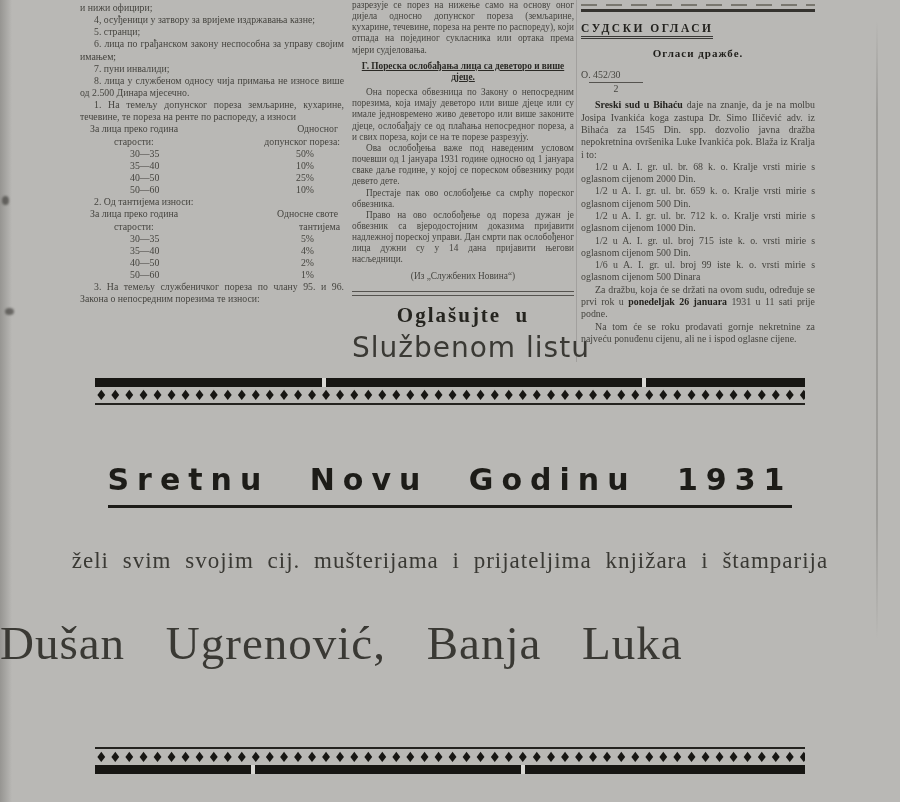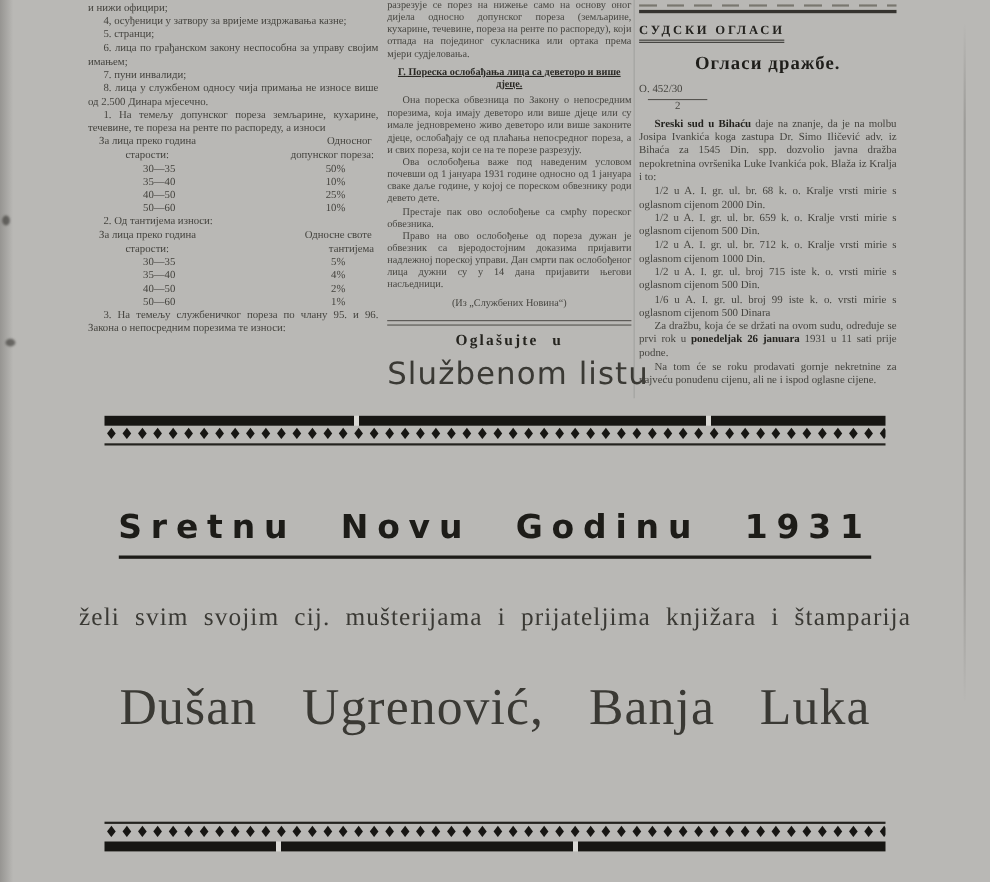--- a/index.html
+++ b/index.html
@@ -35,31 +35,31 @@
   .tax-hdr{display:flex;justify-content:space-between;padding-left:10px;padding-right:6px;}
   .tax-sub{display:flex;justify-content:space-between;padding-left:34px;padding-right:4px;}
   .tax-row{display:flex;}
   .tax-range{margin-left:50px;}
   .tax-val{margin-left:auto;margin-right:30px;}
 
   
   .mid-heading{font-weight:bold;text-align:center;color:#2a2925;margin:5px 6px 4px 6px !important;text-indent:0;text-decoration:underline;}
   .mid-source{text-align:center;margin-top:5px !important;text-indent:0;}
   .rule-double{border-top:1px solid #55534f;border-bottom:1px solid #55534f;height:3px;margin:9px 0 7px;}
-  .ad-line1{text-align:center;font-weight:bold;font-size:14px;letter-spacing:2px;word-spacing:7px;color:#25241f;text-indent:0 !important;}
+  .ad-line1{text-align:center;font-weight:bold;font-size:21px;letter-spacing:2px;word-spacing:7px;color:#25241f;text-indent:0 !important;}
   .ad-line2{text-align:center;font-family:"DejaVu Sans","Liberation Sans",sans-serif;font-weight:400;
     font-size:28px;letter-spacing:1px;color:#3a3934;white-space:nowrap;text-indent:0 !important;margin-top:3px !important;}
 
   
   .right-top-smudge{height:2px;margin-bottom:3px;
     background:repeating-linear-gradient(90deg,#79776f 0 16px,transparent 16px 25px);}
   .right-top-rule{height:3px;background:#35332f;margin-bottom:9px;}
   .section-label{display:inline-block;font-weight:bold;font-size:11.5px;letter-spacing:2.5px;color:#23221e;
     border-bottom:3px double #3a3936;padding-bottom:1px;margin-bottom:6px;text-indent:0;}
-  .auction-heading{text-align:center;font-weight:bold;font-size:17px;color:#1f1e1a;letter-spacing:1px;margin:2px 0 8px 0 !important;text-indent:0;}
+  .auction-heading{text-align:center;font-weight:bold;font-size:11px;color:#1f1e1a;letter-spacing:1px;margin:2px 0 8px 0 !important;text-indent:0;}
   .case-no{text-indent:0;margin-bottom:1px !important;}
   .case-sub{width:54px;margin-left:8px;border-top:1px solid #55534f;text-align:center;margin-bottom:4px;}
   .lead-bold{font-weight:bold;color:#23221e;}
 
   
   .band{position:absolute;left:95px;width:710px;}
   .band-top{top:378px;}
   .band-bottom{top:747px;}
   .bar-thick{height:9px;background:#171613;}
   .bar-thick.gaps-top{background:linear-gradient(90deg,
@@ -70,21 +70,21 @@
     font-family:"DejaVu Sans",sans-serif;font-size:14px;line-height:14px;letter-spacing:1.5px;height:14px;margin:1px 0;}
   .line-thin{height:2px;background:#24231f;}
 
   
   .headline{position:absolute;left:0;top:462px;width:900px;text-align:center;
     font-family:"DejaVu Sans","Liberation Sans",sans-serif;font-weight:bold;font-size:30px;
     letter-spacing:8px;word-spacing:22px;color:#1d1c18;}
   .headline span{display:inline-block;border-bottom:3px solid #1d1c18;padding-bottom:8px;text-align:center;}
   .subline{position:absolute;left:0;top:548px;width:900px;text-align:center;
     font-size:23px;letter-spacing:1px;word-spacing:7px;color:#3a3934;}
-  .signature{position:absolute;left:0;top:616px;width:900px;text-align:center;
+  .signature{position:absolute;left:0;top:616px;width:900px;
     font-size:47px;letter-spacing:1px;word-spacing:28px;color:#3a3934;}
 </style>
 </head>
 <body>
 
 <div class="page">
   <div class="edge-left"></div>
   <div class="fold-line"></div>
   <div class="speck s1"></div>
   <div class="speck s2"></div>

